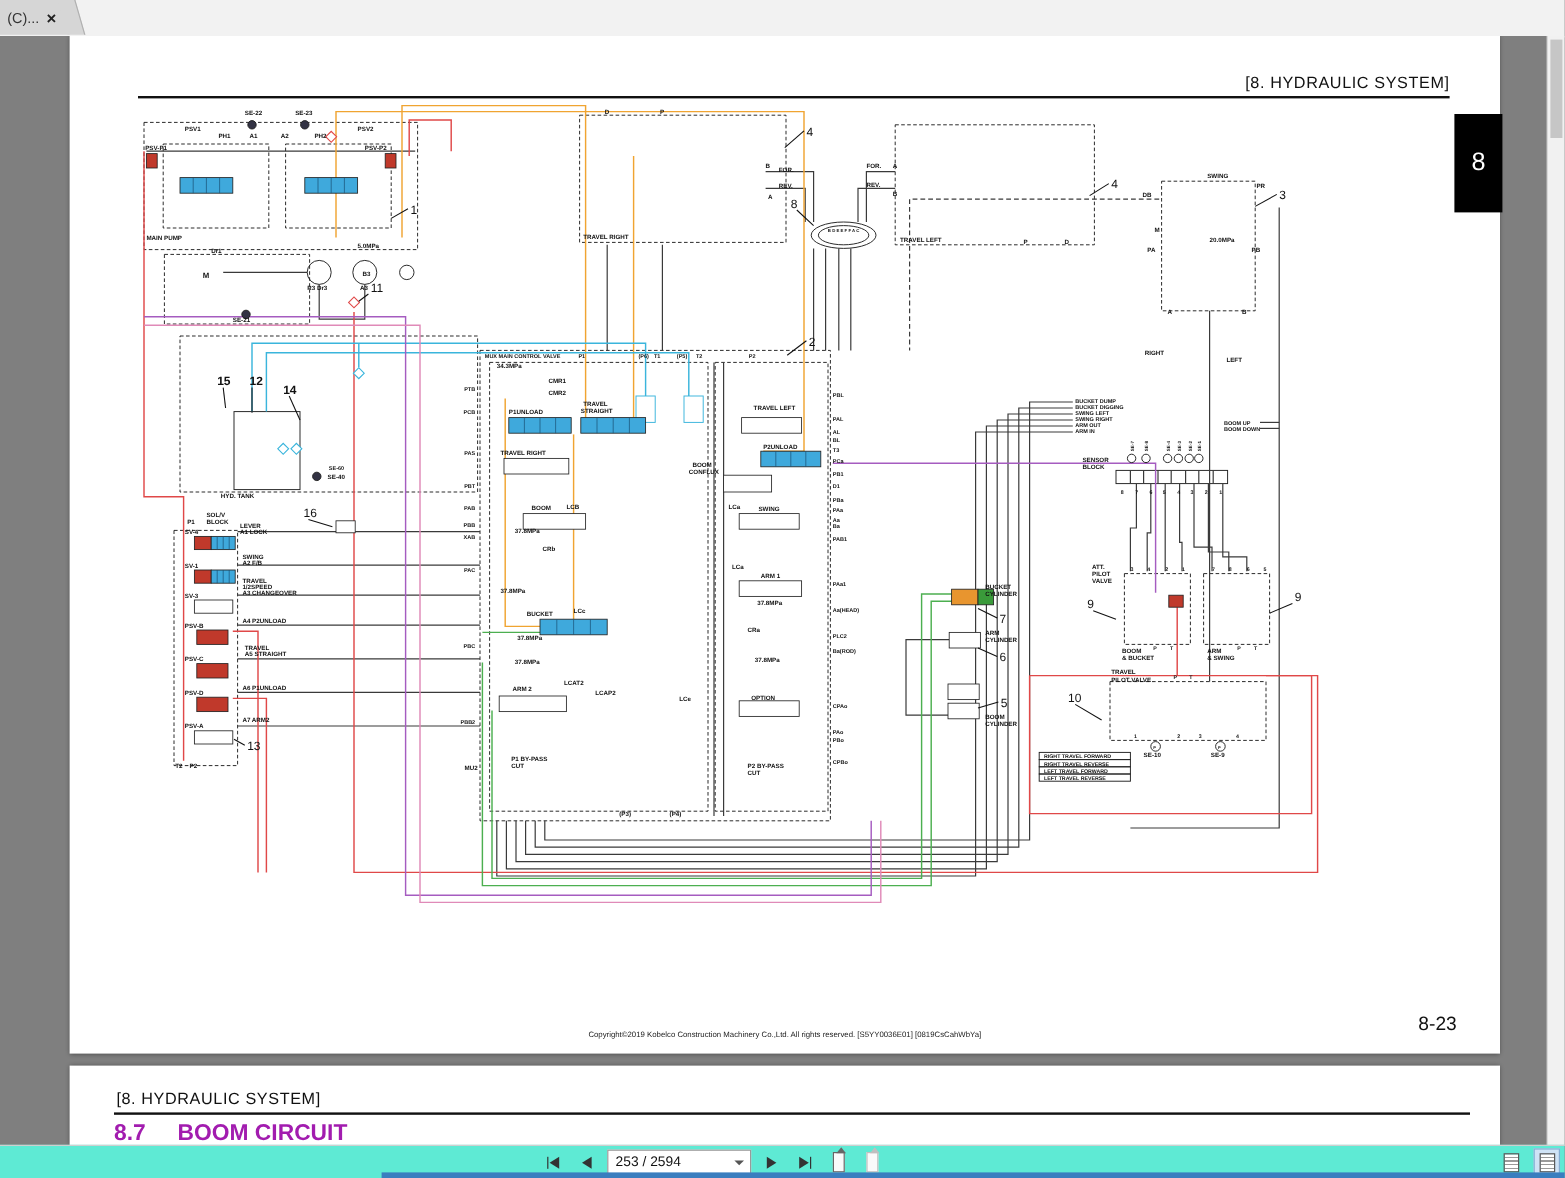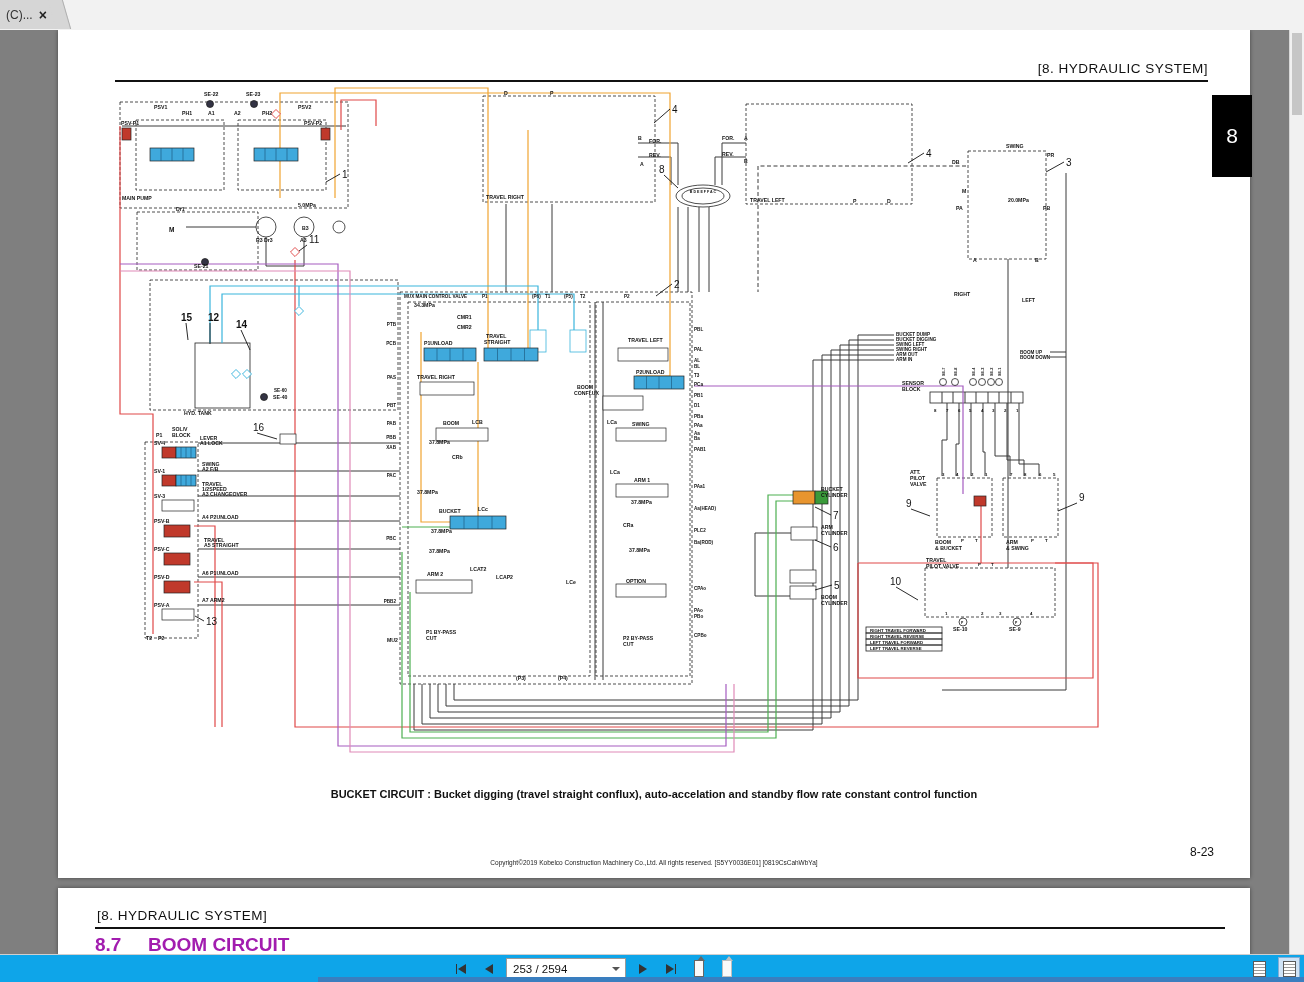--- a/index.html
+++ b/index.html
@@ -14,33 +14,33 @@
   
   .doc-area{position:absolute;left:0;top:30px;width:1290px;height:925px;background:#7f7f7f;overflow:hidden;}
   .page{position:absolute;background:#fff;box-shadow:0 0 4px rgba(0,0,0,.45);}
   .page1{left:58px;top:0;width:1192px;height:848px;}
   .page2{left:58px;top:858px;width:1192px;height:67px;overflow:hidden;}
   .chapter-header{position:absolute;top:31px;right:42px;font-size:13.5px;color:#111;letter-spacing:.5px;}
   .header-rule{position:absolute;top:50px;left:57px;width:1093px;height:2px;background:#111;}
   .chapter-tab{position:absolute;right:-2px;top:65px;width:40px;height:82px;background:#000;color:#fff;
     display:flex;align-items:center;justify-content:center;font-size:21px;}
   .caption{position:absolute;top:758px;left:0;width:100%;text-align:center;font-size:11px;font-weight:bold;color:#111;}
-  .pageno{position:absolute;top:815px;right:36px;font-size:12px;color:#111;}
+  .pageno{position:absolute;top:815px;right:36px;font-size:16px;color:#111;}
   .copyright{position:absolute;top:829px;left:0;width:100%;text-align:center;font-size:6.5px;color:#222;}
   #diagram{position:absolute;left:0;top:0;width:1192px;height:848px;}
   #diagram text{font-family:"Liberation Sans",sans-serif;}
   .p2-header{position:absolute;top:20px;left:39px;font-size:13.5px;color:#111;letter-spacing:.5px;}
   .p2-rule{position:absolute;top:39px;left:37px;width:1130px;height:1.5px;background:#111;}
   .p2-sec{position:absolute;top:46px;left:37px;font-size:19px;font-weight:bold;color:#a21caf;}
   .p2-sec .num{display:inline-block;width:53px;}
   
   .scrollbar{position:absolute;right:0;top:30px;width:14px;height:925px;background:#f1f1f1;border-left:1px solid #d8d8d8;}
   .thumb{position:absolute;left:2px;top:3px;width:10px;height:82px;background:#c6c6c6;}
   
-  .toolbar{position:absolute;left:0;bottom:0;width:100%;height:27px;background:#0ea5e9;border-top:1px solid #cfcfcf;}
+  .toolbar{position:absolute;left:0;bottom:0;width:100%;height:27px;background:#5eead4;border-top:1px solid #cfcfcf;}
   .nav{position:absolute;left:450px;top:0;height:27px;display:flex;align-items:center;gap:6px;}
   .tbtn{width:22px;height:21px;display:flex;align-items:center;justify-content:center;background:transparent;border:none;gap:1px;cursor:default;}
   .tri-l{width:0;height:0;border-top:5px solid transparent;border-bottom:5px solid transparent;border-right:8px solid #333;}
   .tri-r{width:0;height:0;border-top:5px solid transparent;border-bottom:5px solid transparent;border-left:8px solid #333;}
   .bar{width:2px;height:10px;background:#333;}
   .page-combo{width:112px;height:19px;background:#fff;border:1px solid #9a9a9a;display:flex;align-items:center;font-size:11.5px;color:#111;padding-left:6px;position:relative;}
   .combo-arrow{position:absolute;right:5px;top:8px;width:0;height:0;border-left:4px solid transparent;border-right:4px solid transparent;border-top:4px solid #555;}
   .doc-ico{width:13px;height:15px;border:1.5px solid #666;position:relative;background:#fafafa;}
   .doc-ico.dim{border-color:#bfbfbf;}
   .doc-ico .arr{position:absolute;top:-5px;left:2px;width:0;height:0;border-left:4px solid transparent;border-right:4px solid transparent;border-bottom:5px solid #666;}
@@ -484,21 +484,20 @@
           <text x="148" y="595" font-size="10" fill="#111">13</text>
           <line x1="199" y1="403" x2="219" y2="409" stroke="#111" stroke-width="0.9"></line>
           <text x="195" y="401" font-size="10" fill="#111">16</text>
           <line x1="152" y1="293" x2="152" y2="314" stroke="#111" stroke-width="0.9"></line>
           <line x1="183" y1="300" x2="192" y2="320" stroke="#111" stroke-width="0.9"></line>
           <line x1="128" y1="293" x2="130" y2="310" stroke="#111" stroke-width="0.9"></line>
         </svg>
       <div class="chapter-header">[8.   HYDRAULIC SYSTEM]</div>
       <div class="header-rule"></div>
       <div class="chapter-tab">8</div>
-      <div class="caption">BUCKET CIRCUIT : Bucket digging (travel straight conflux), auto-accelation and standby flow rate constant control function</div>
       <div class="pageno">8-23</div>
       <div class="copyright">Copyright©2019 Kobelco Construction Machinery Co.,Ltd. All rights reserved. [S5YY0036E01] [0819CsCahWbYa]</div>
     </div>
 
     <div class="page page2">
       <div class="p2-header">[8.   HYDRAULIC SYSTEM]</div>
       <div class="p2-rule"></div>
       <div class="p2-sec">
         <span class="num">8.7</span><span>BOOM CIRCUIT</span>
       </div>

